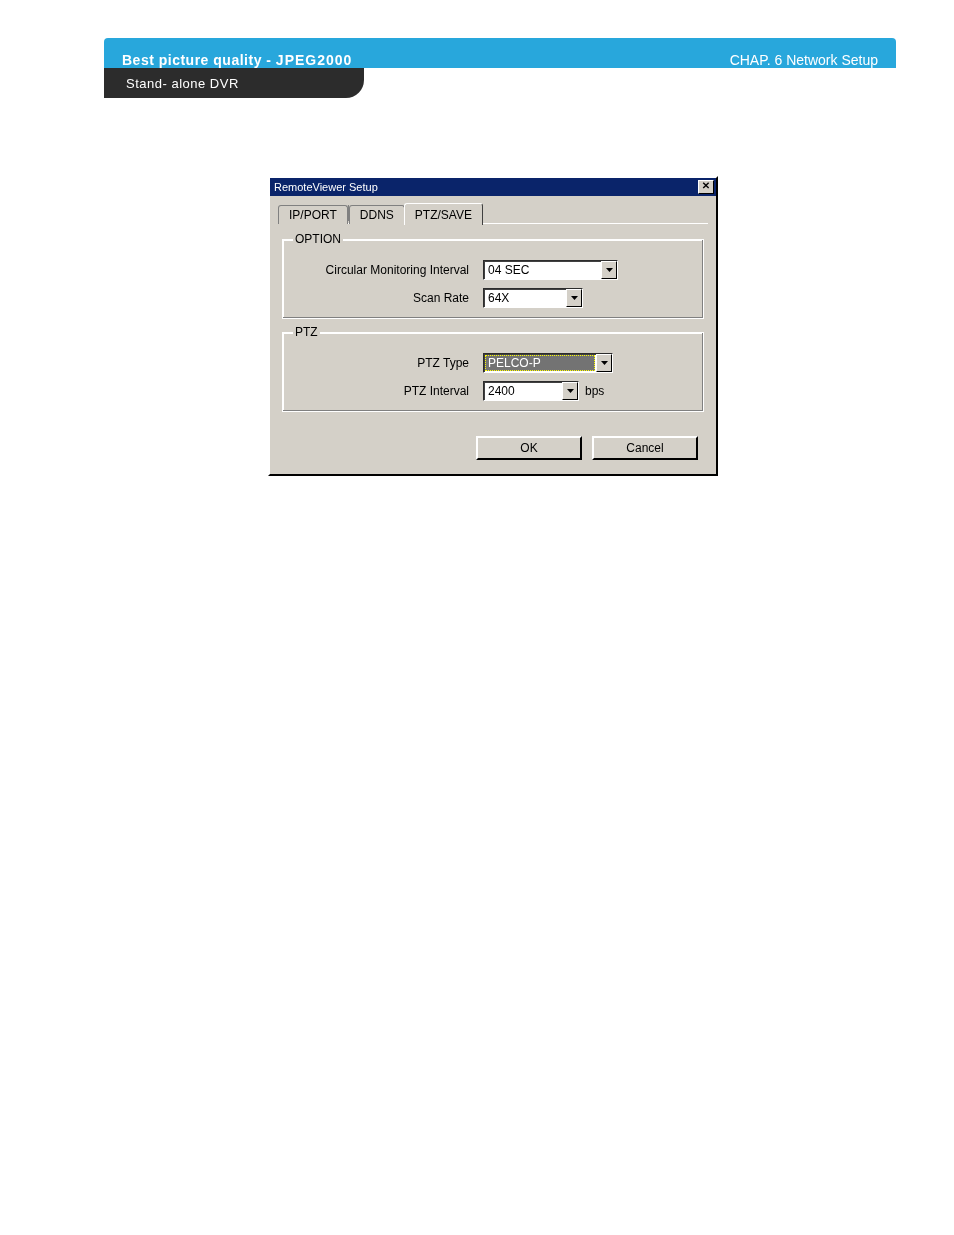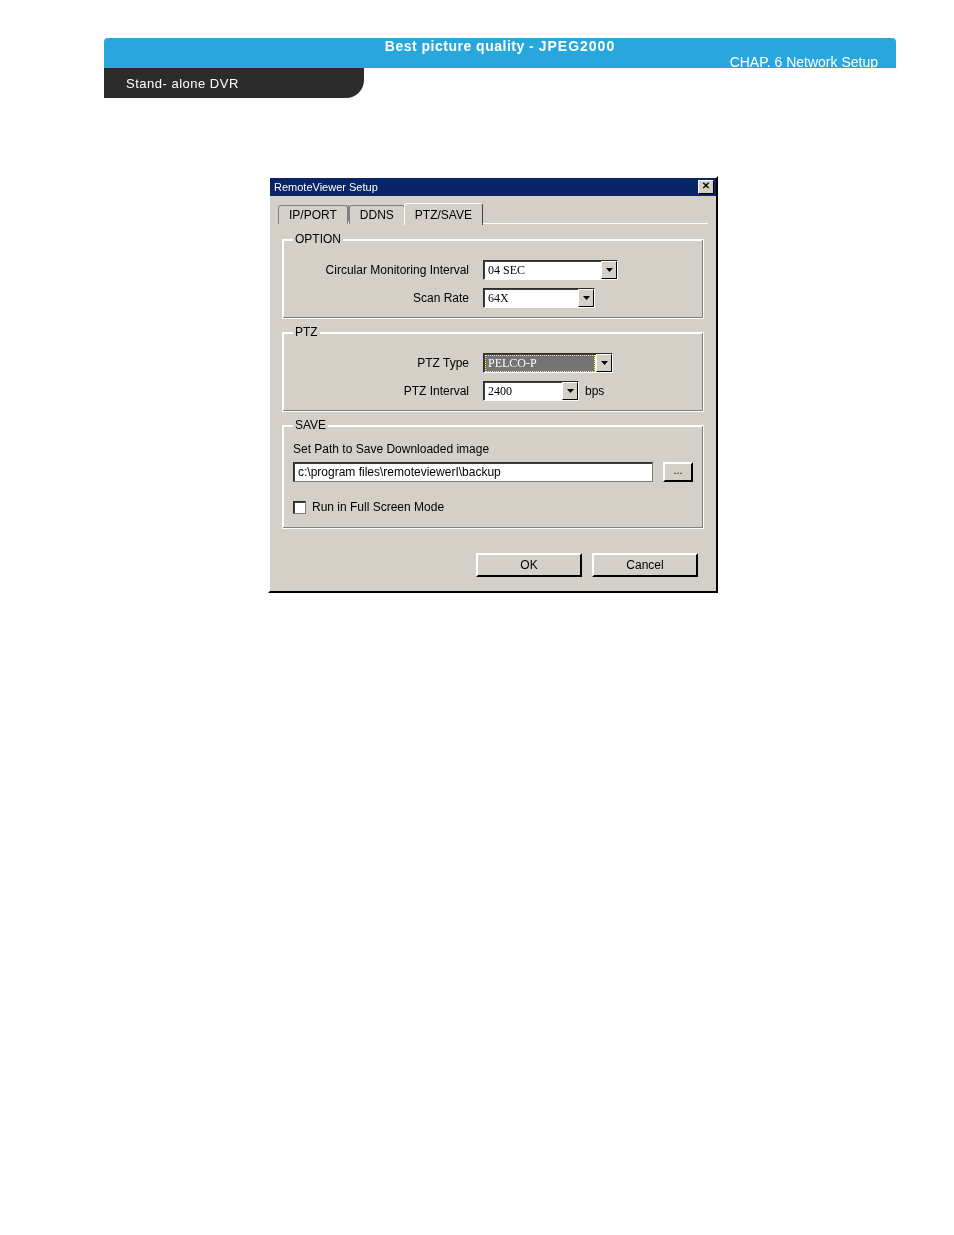--- a/index.html
+++ b/index.html
@@ -18,23 +18,22 @@
   }
   .header-bar {
     position: absolute;
     top: 38px;
     left: 104px;
     right: 58px;
     height: 30px;
     background: #28a7dc;
     border-radius: 4px 4px 0 0;
     display: flex;
-    align-items: center;
+    align-items: flex-end;
     padding: 0 18px;
-    flex-direction: column;
   }
   .header-left {
     color: #fff;
     font-size: 14px;
     font-weight: bold;
     letter-spacing: 0.5px;
   }
   .header-left .jpeg {
     font-weight: bold;
     letter-spacing: 1px;
@@ -183,29 +182,28 @@
     border-left-color: #808080;
     border-right-color: #fff;
     border-bottom-color: #fff;
     box-shadow: inset 1px 1px 0 #404040;
     display: flex;
     align-items: center;
     font-size: 12px;
     position: relative;
   }
   .combo.w1 { width: 135px; }
-  .combo.w2 { width: 112px; }
+  .combo.w2 { width: 100px; }
   .combo.w3 { width: 130px; }
   .combo.w4 { width: 96px; gap: 44px; }
   .combo-text {
     padding: 0 4px;
     flex: 1;
     white-space: nowrap;
     overflow: hidden;
-    font-family: Liberation Serif, serif;
   }
   .combo.highlight .combo-text {
     background: #737373;
     color: #fff;
     border: 1px dotted #ff0;
     padding: 0 2px;
     margin: 1px;
   }
   .combo-arrow {
     width: 16px;
@@ -374,32 +372,20 @@
               <span class="combo-arrow">
                 <svg viewBox="0 0 7 4">
                     <polygon points="0,0 7,0 3.5,4" fill="#000"></polygon>
                   </svg>
               </span>
             </div>
             <span class="unit">bps</span>
           </div>
         </fieldset>
 
-        <fieldset class="group">
-          <legend>SAVE</legend>
-          <div class="save-text">Set Path to Save Downloaded image</div>
-          <div class="path-row">
-            <div class="path-input">c:\program files\remoteviewerI\backup</div>
-            <div class="browse-btn">...</div>
-          </div>
-          <div class="checkbox-row">
-            <span class="win-checkbox"></span>
-            <span class="checkbox-label">Run in Full Screen Mode</span>
-          </div>
-        </fieldset>
 
       </div>
 
       <div class="button-row">
         <div class="win-button">OK</div>
         <div class="win-button">Cancel</div>
       </div>
 
     </div>
   </div>

